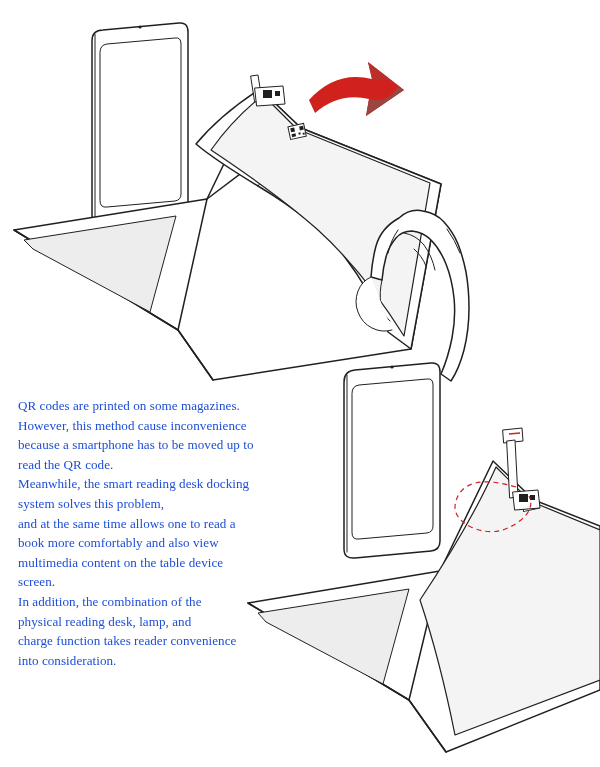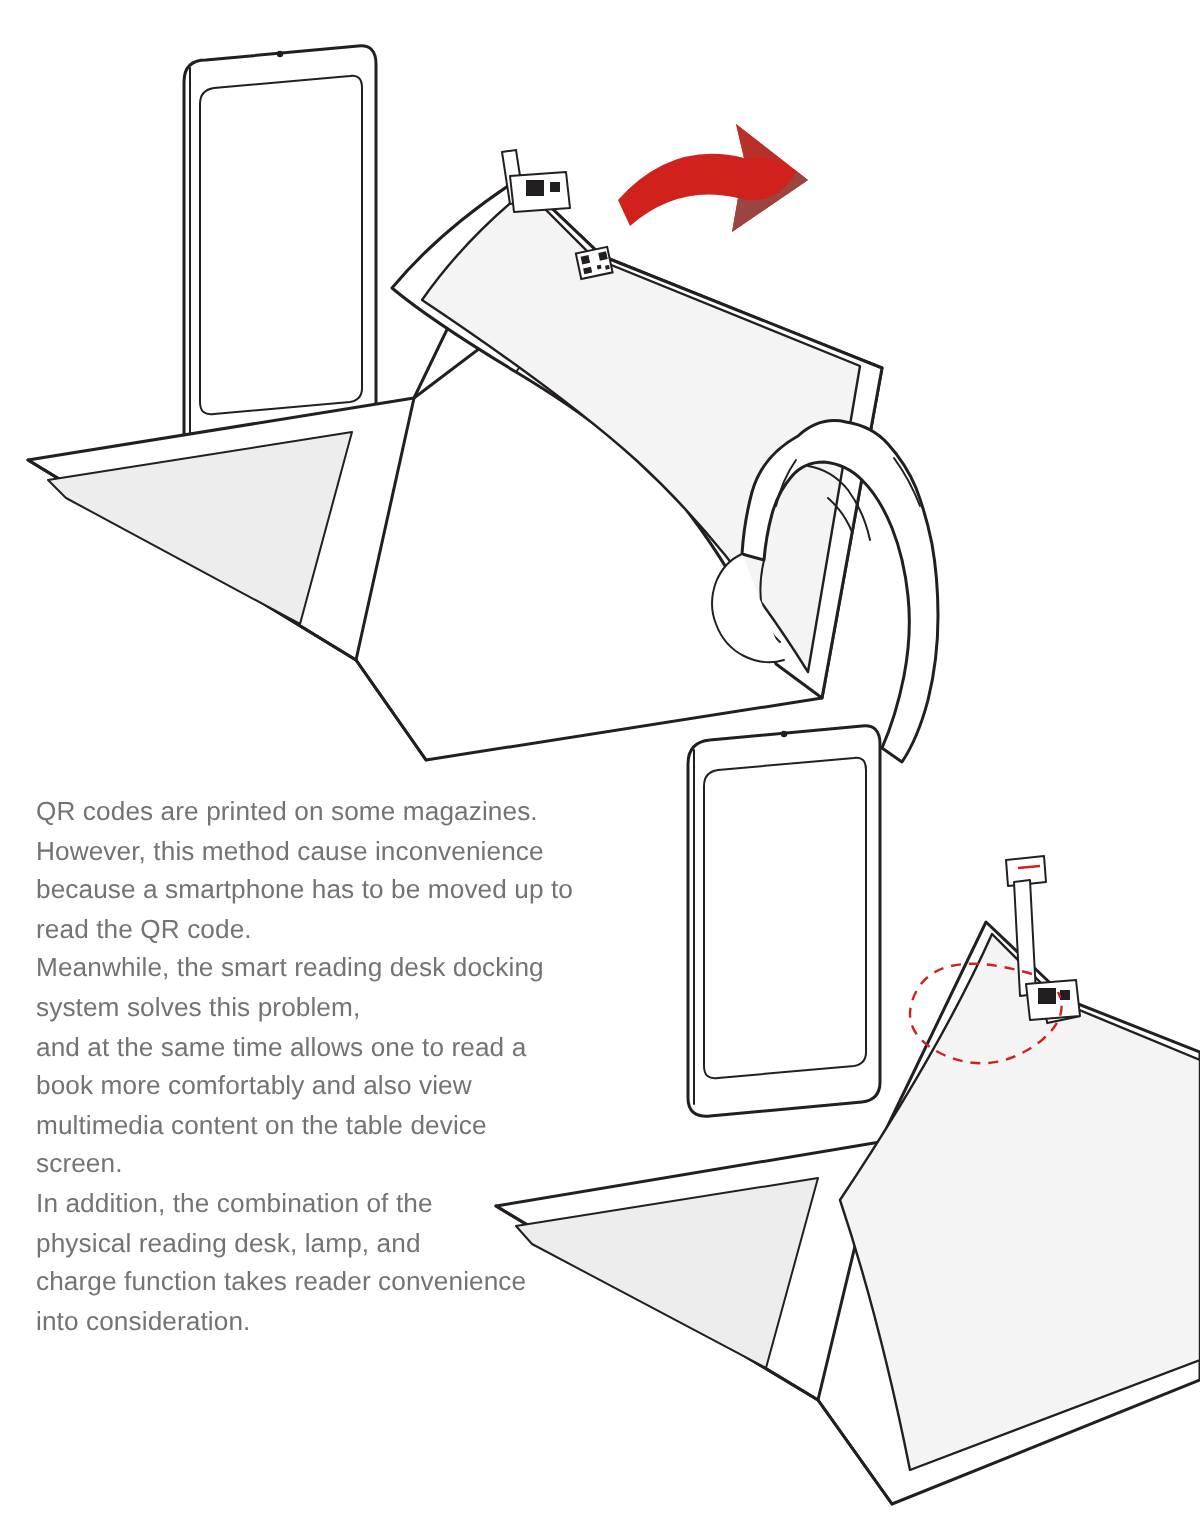--- a/index.html
+++ b/index.html
@@ -29,23 +29,24 @@
     height: 767px;
     display: block;
   }
   .caption {
     position: absolute;
     left: 18px;
     top: 396px;
     width: 300px;
     font-size: 13.1px;
     line-height: 19.6px;
-    color: #737373;
+    color: #1d4ed8;
     white-space: pre-wrap;
     letter-spacing: 0.05px;
+    font-family: Liberation Serif, serif;
   }
 </style>
 </head>
 <body>
 
 <div id="stage">
 
   <svg class="art" viewBox="0 0 600 767" xmlns="http://www.w3.org/2000/svg">
     <defs>
       <style>

